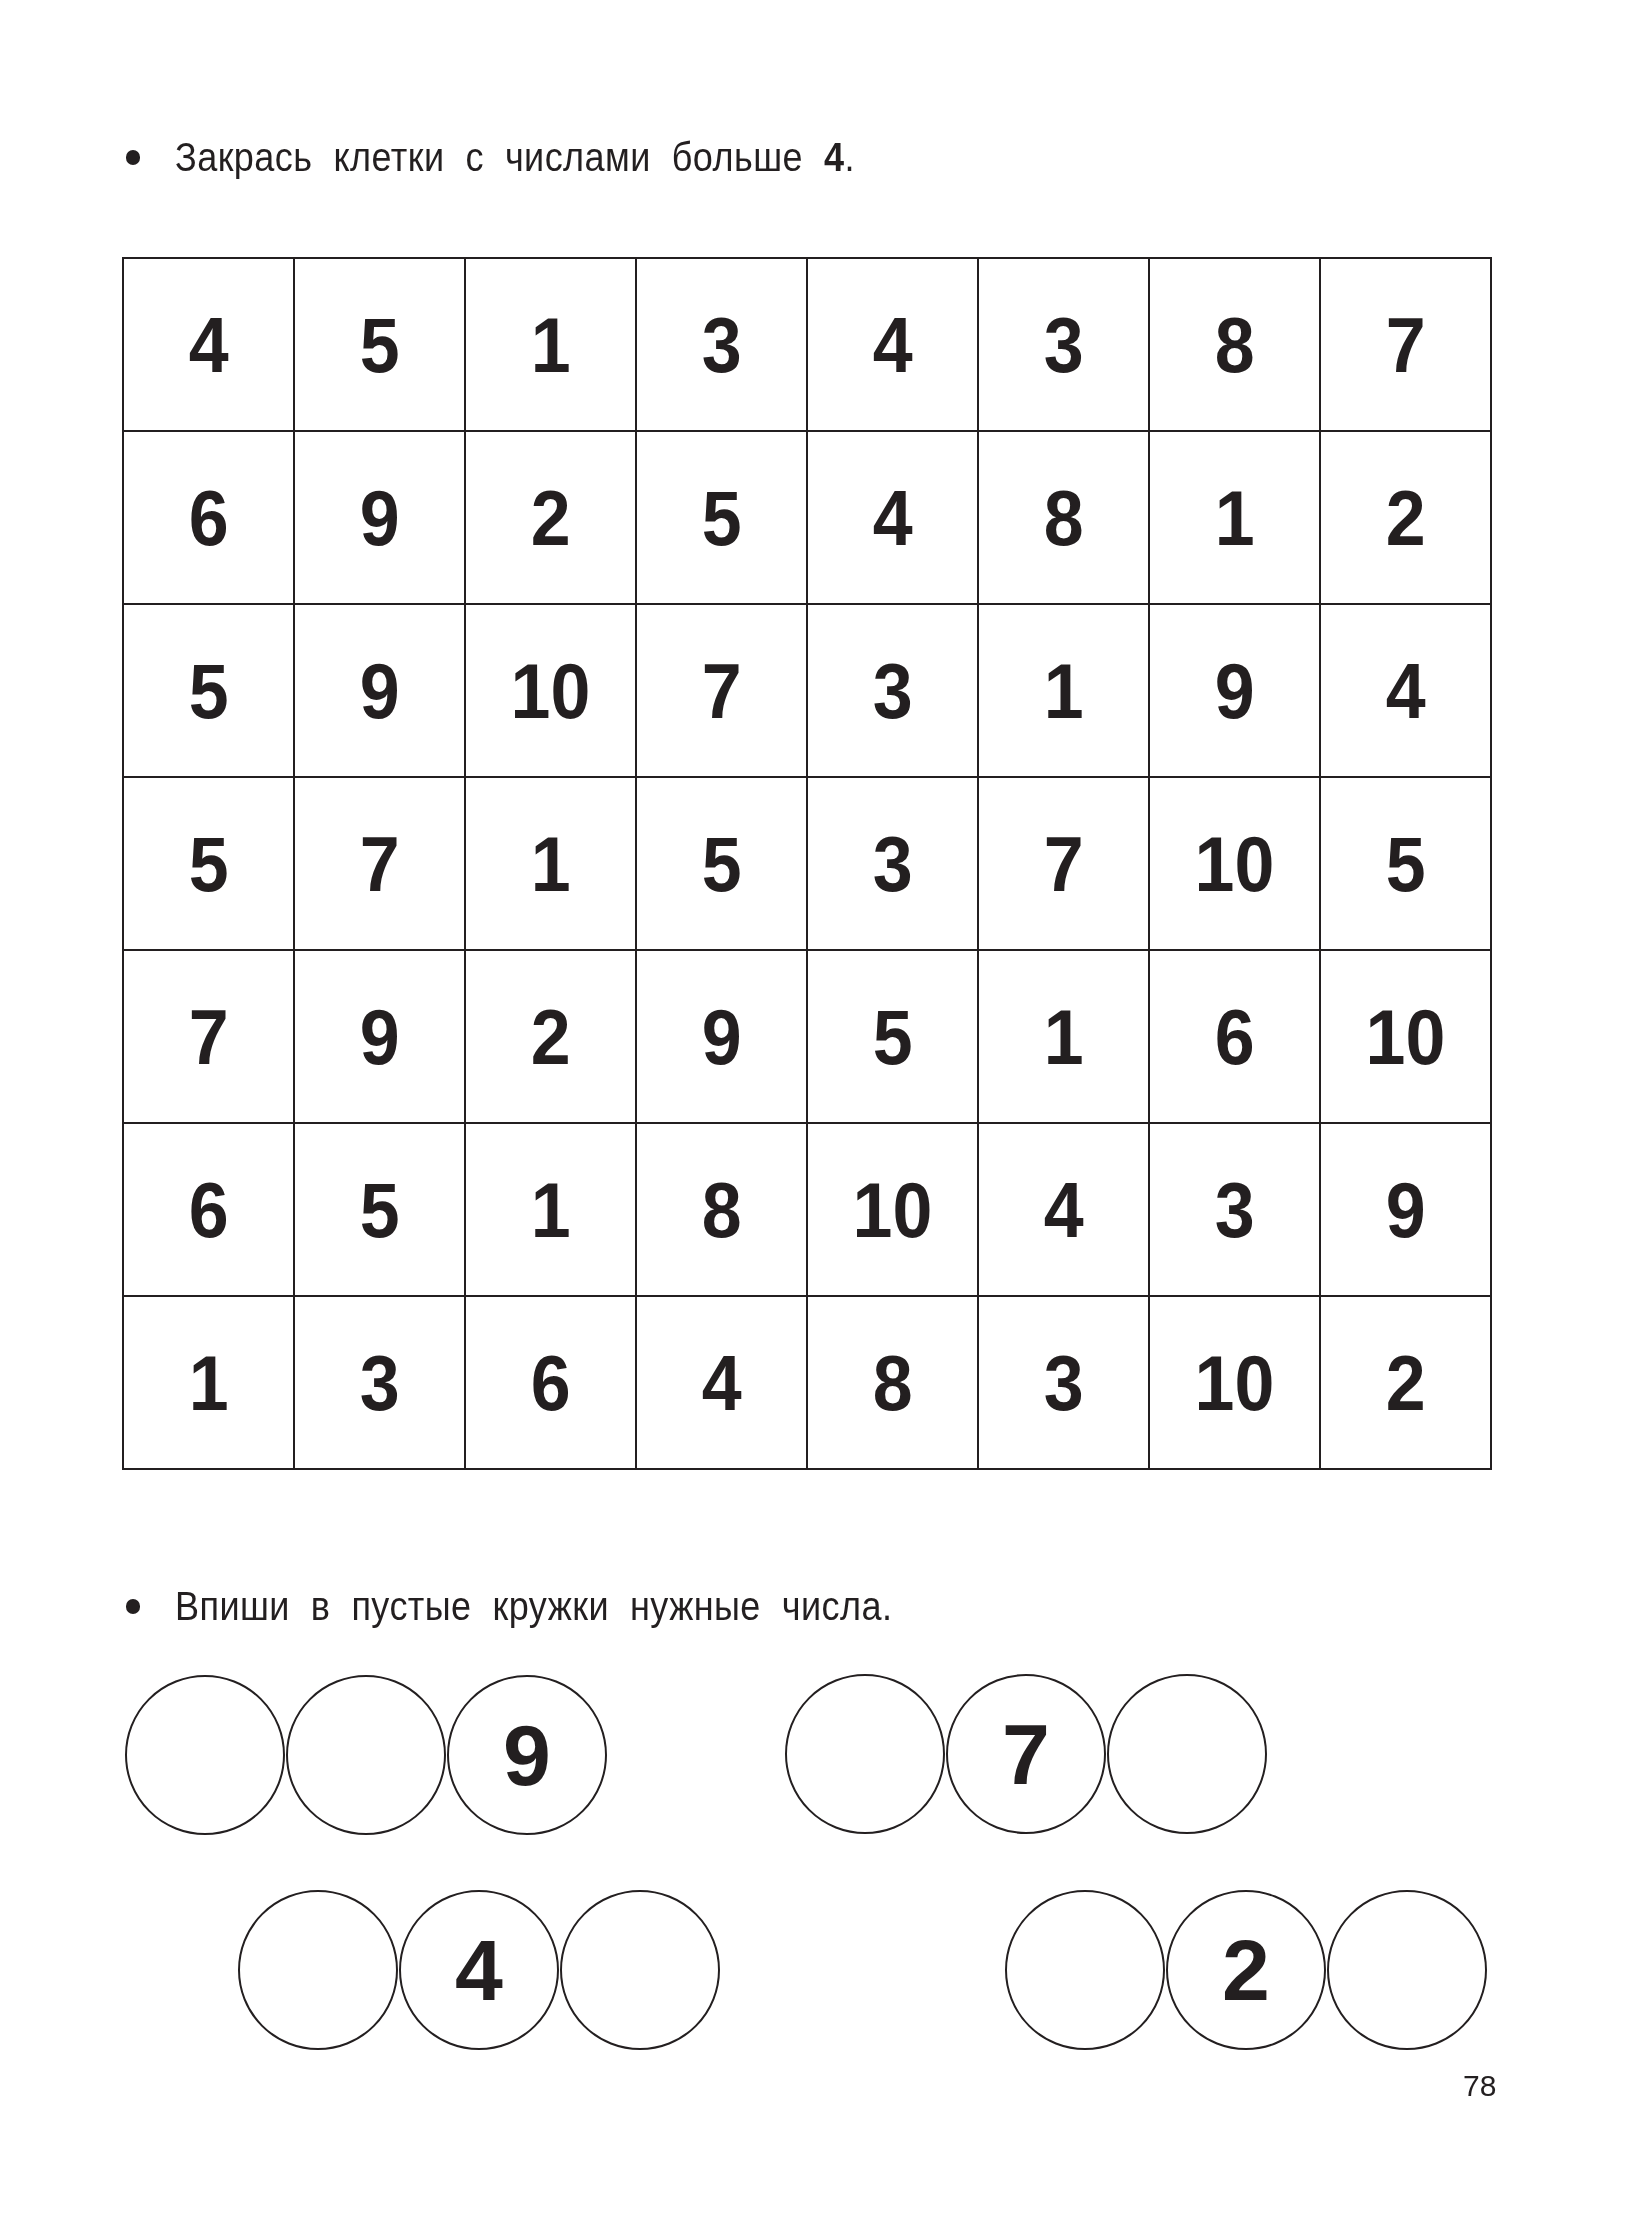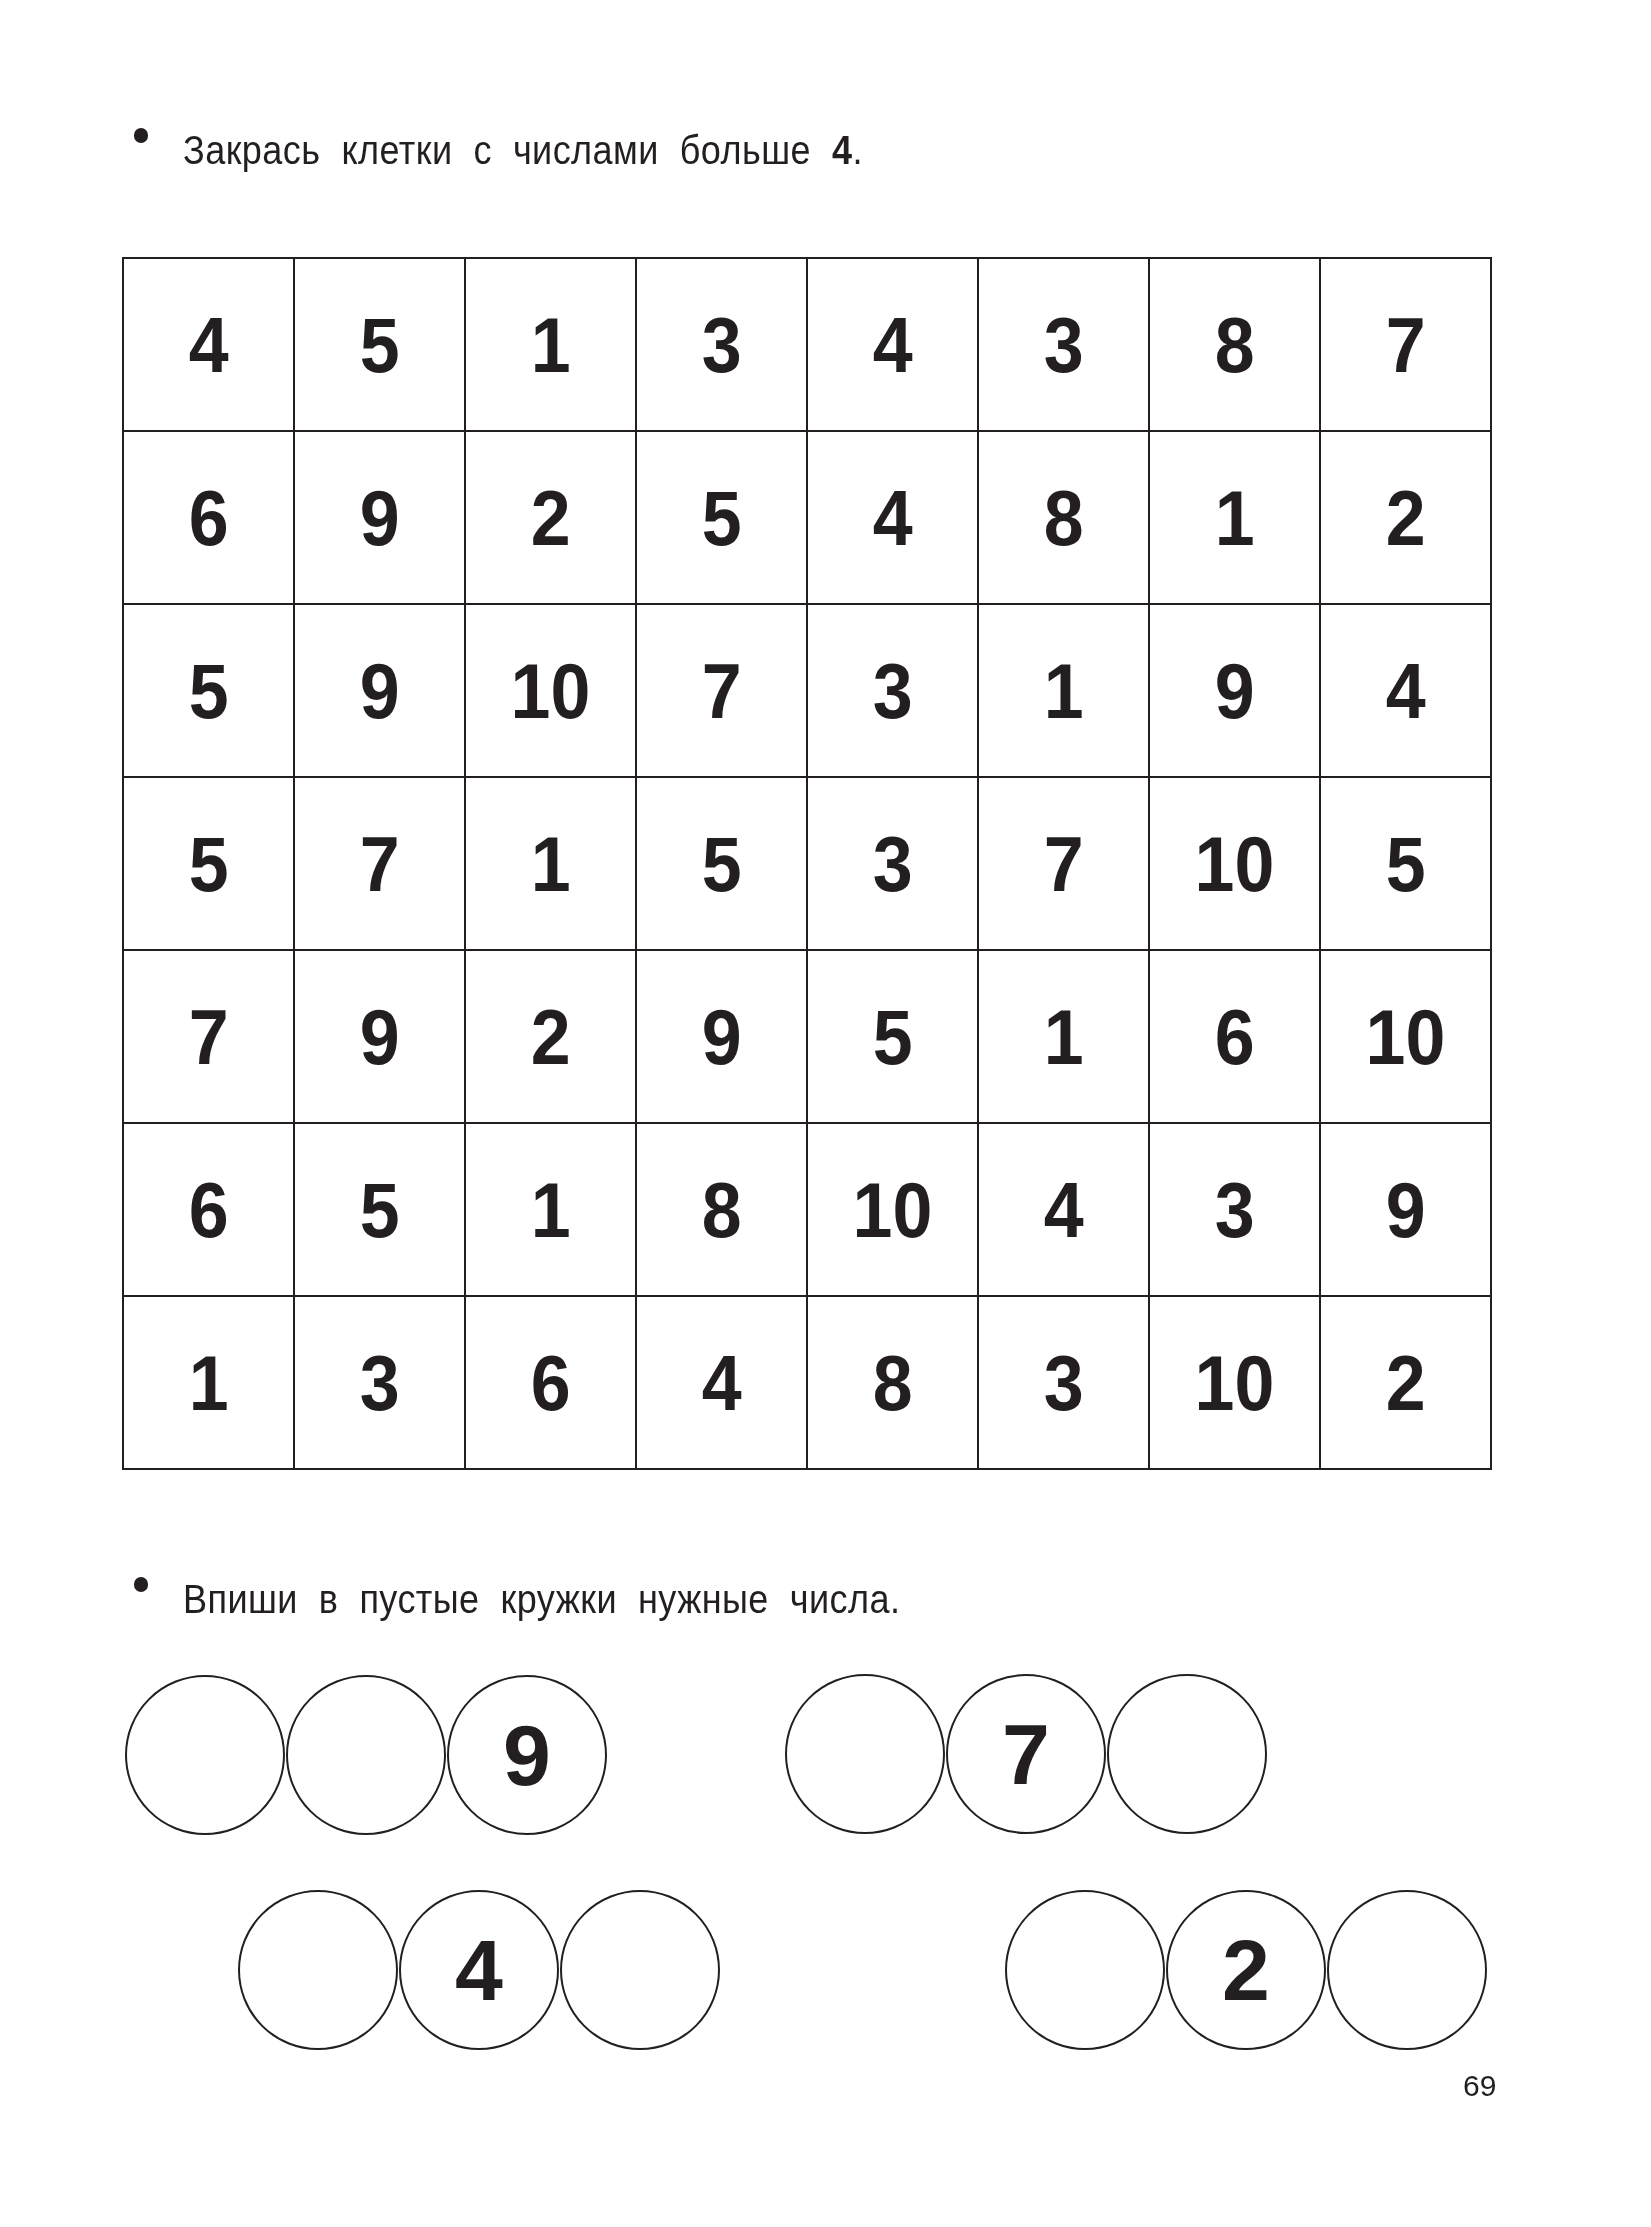--- a/index.html
+++ b/index.html
@@ -10,23 +10,24 @@
   body {
     width: 1651px;
     height: 2227px;
     position: relative;
     overflow: hidden;
     color: #231f20;
     font-family: "Liberation Sans", sans-serif;
   }
   .instruction {
     position: absolute;
-    left: 124px;
+    left: 116px;
     height: 59px;
     display: flex;
+    align-items: center;
     white-space: nowrap;
   }
   .bullet {
     width: 14.6px;
     height: 14.6px;
     border-radius: 50%;
     background: #231f20;
     margin-left: 9.8px;
     margin-right: 35px;
     flex: none;
@@ -205,14 +206,14 @@
   <div class="circle">4</div>
   <div class="circle"></div>
 </div>
 
 <div class="chain" id="chain4">
   <div class="circle"></div>
   <div class="circle">2</div>
   <div class="circle"></div>
 </div>
 
-<div class="page-number">69</div>
+<div class="page-number">78</div>
 
 
 </body></html>

